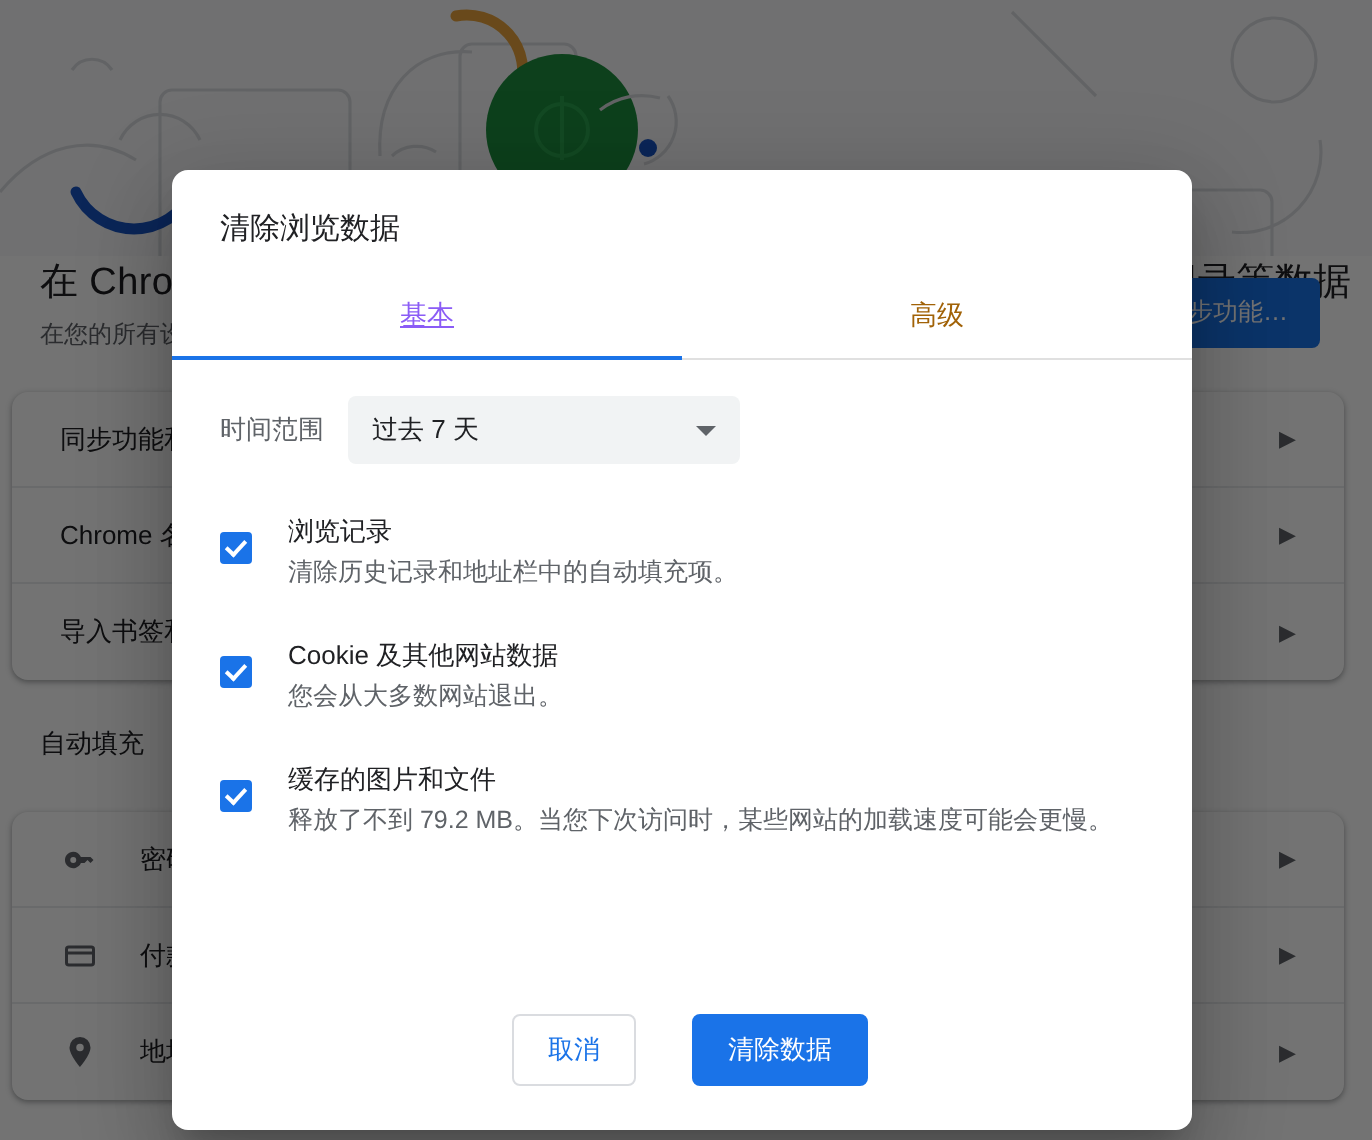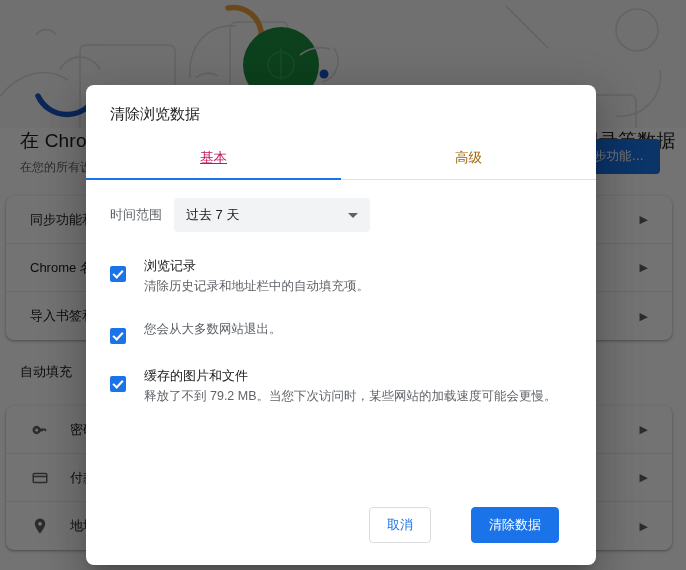--- a/index.html
+++ b/index.html
@@ -138,21 +138,21 @@
     position: relative;
   }
   .dlg-tab {
     flex: 1;
     text-align: center;
     font-size: 13.5px;
     padding: 11px 0 12px 0;
     color: #a16207;
     position: relative;
   }
-  .dlg-tab.active { color: #be185d; text-decoration: underline; }
+  .dlg-tab.active { color: #8b5cf6; text-decoration: underline; }
   .dlg-tab.active::after {
     content: "";
     position: absolute;
     left: 0; right: 0; bottom: -1px;
     height: 2px;
     background: #1a73e8;
   }
 
   .dlg-body {
     flex: 1;
@@ -227,24 +227,24 @@
   }
   .cb-desc {
     font-size: 12.5px;
     color: #5f6368;
     line-height: 19px;
     margin-top: 2px;
   }
 
   .dlg-footer {
     display: flex;
-    justify-content: flex-end;
+    justify-content: center;
     align-items: center;
-    gap: 24px;
-    padding: 0 37px 22px 24px;
+    gap: 12px;
+    padding: 0 16px 22px 24px;
   }
   .btn {
     font-size: 13px;
     border-radius: 4px;
     padding: 8px 17px;
     box-sizing: border-box;
     white-space: nowrap;
   }
   .btn-cancel {
     color: #1a73e8;
@@ -378,20 +378,21 @@
         <div class="checkbox"></div>
         <div class="cb-text">
           <div class="cb-title">浏览记录</div>
           <div class="cb-desc">清除历史记录和地址栏中的自动填充项。</div>
         </div>
       </div>
 
       <div class="cb-item">
         <div class="checkbox"></div>
         <div class="cb-text">
+          <div class="cb-title">Cookie 及其他网站数据</div>
           <div class="cb-desc">您会从大多数网站退出。</div>
         </div>
       </div>
 
       <div class="cb-item">
         <div class="checkbox"></div>
         <div class="cb-text">
           <div class="cb-title">缓存的图片和文件</div>
           <div class="cb-desc">释放了不到 79.2 MB。当您下次访问时，某些网站的加载速度可能会更慢。</div>
         </div>

